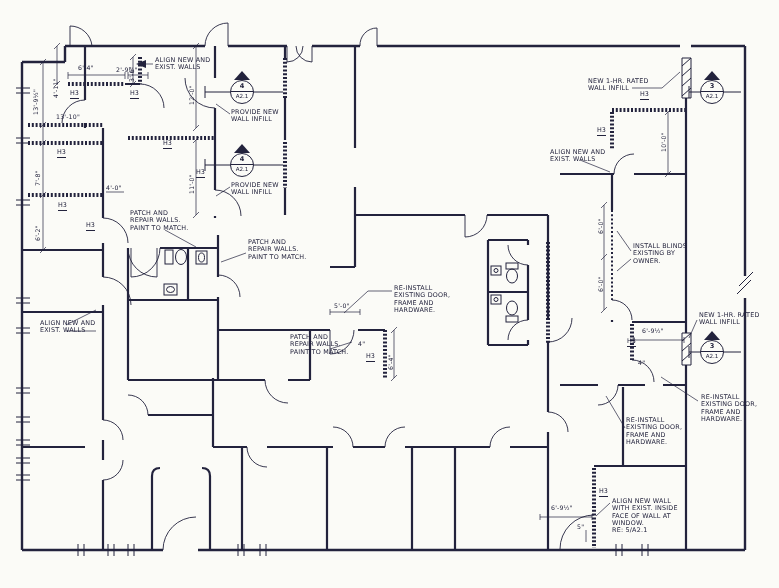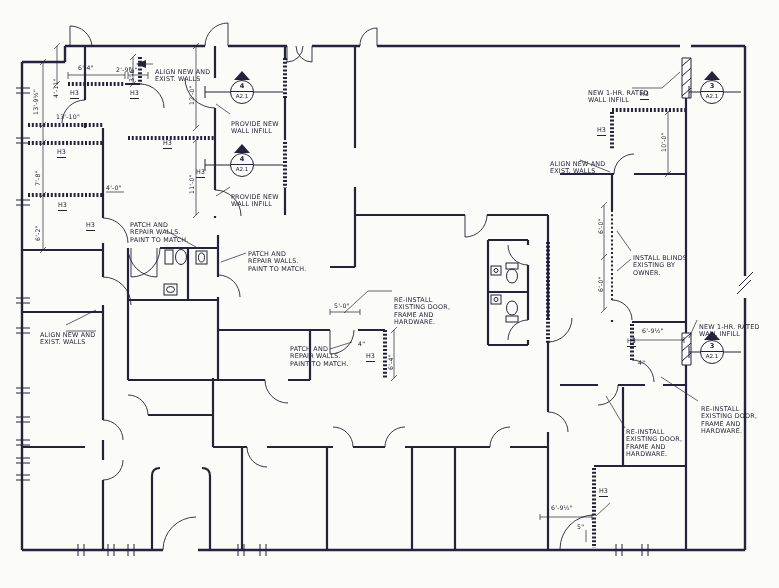--- a/index.html
+++ b/index.html
@@ -1,21 +1,21 @@
 <!DOCTYPE html>
 <html><head>
 <meta charset="utf-8">
 <style>
   html,body{margin:0;padding:0;background:#e8e8e4;}
   #sheet{position:relative;width:779px;height:588px;background:#fbfbf7;overflow:hidden;
          font-family:"DejaVu Sans","Liberation Sans",sans-serif;color:#23233d;}
   #plan-svg{position:absolute;left:0;top:0;}
   #labels{position:absolute;left:0;top:0;width:779px;height:588px;}
   .note{position:absolute;font-size:6.4px;line-height:1.15;letter-spacing:.2px;
-        white-space:pre-line;color:#23233d;margin-top:12px;}
+        white-space:pre-line;color:#23233d;}
   .dim{position:absolute;font-size:6.2px;letter-spacing:.2px;white-space:nowrap;color:#23233d;}
   .dimv{position:absolute;font-size:6.2px;letter-spacing:.2px;white-space:nowrap;color:#23233d;
         transform:rotate(-90deg);transform-origin:0 0;}
   .tag{position:absolute;font-size:6.4px;color:#23233d;border-bottom:.8px solid #23233d;padding-bottom:.5px;text-align:right;}
   .callout{position:absolute;width:24px;height:24px;border:1.1px solid #23233d;border-radius:50%;
            background:#fbfbf7;box-sizing:border-box;text-align:center;}
   .callout .num{display:block;font-size:6.6px;line-height:10px;font-weight:bold;}
   .callout .sheet{display:block;font-size:5.6px;line-height:9px;border-top:1px solid #23233d;}
   .callout .tri{position:absolute;left:2.5px;top:-10px;width:0;height:0;
                 border-left:8px solid transparent;border-right:8px solid transparent;
@@ -163,20 +163,25 @@
       <div class="note" style="left: 699px; top: 312px;">NEW 1-HR. RATED
 WALL INFILL</div>
       <div class="note" style="left: 701px; top: 394px;">RE-INSTALL
 EXISTING DOOR,
 FRAME AND
 HARDWARE.</div>
       <div class="note" style="left: 626px; top: 417px;">RE-INSTALL
 EXISTING DOOR,
 FRAME AND
 HARDWARE.</div>
+      <div class="note" style="left: 612px; top: 498px;">ALIGN NEW WALL
+WITH EXIST. INSIDE
+FACE OF WALL AT
+WINDOW.
+RE: 5/A2.1</div>
       <div class="note" style="left: 130px; top: 210px;">PATCH AND
 REPAIR WALLS.
 PAINT TO MATCH.</div>
       <div class="note" style="left: 248px; top: 239px;">PATCH AND
 REPAIR WALLS.
 PAINT TO MATCH.</div>
       <div class="note" style="left: 290px; top: 334px;">PATCH AND
 REPAIR WALLS.
 PAINT TO MATCH.</div>
       <div class="note" style="left: 394px; top: 285px;">RE-INSTALL

